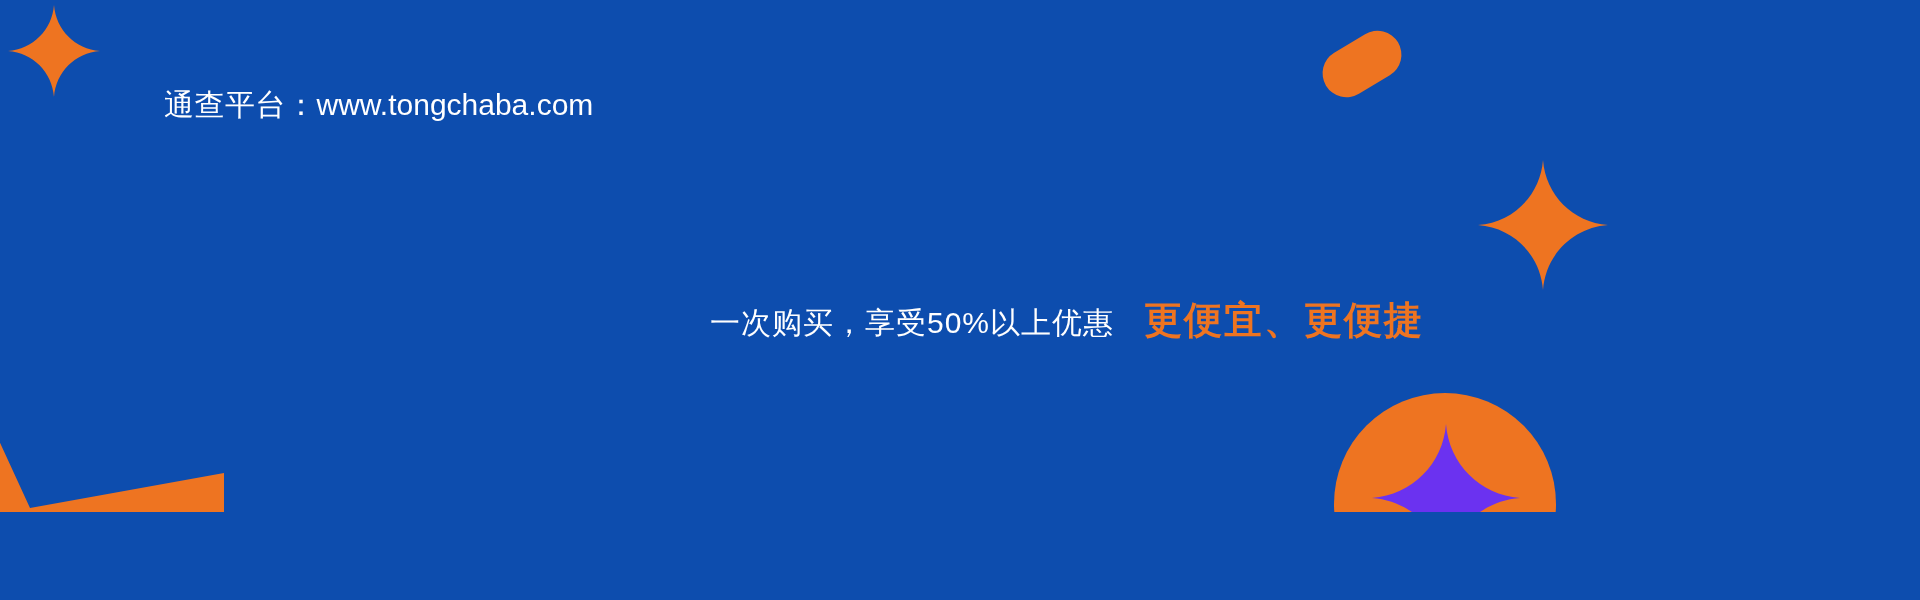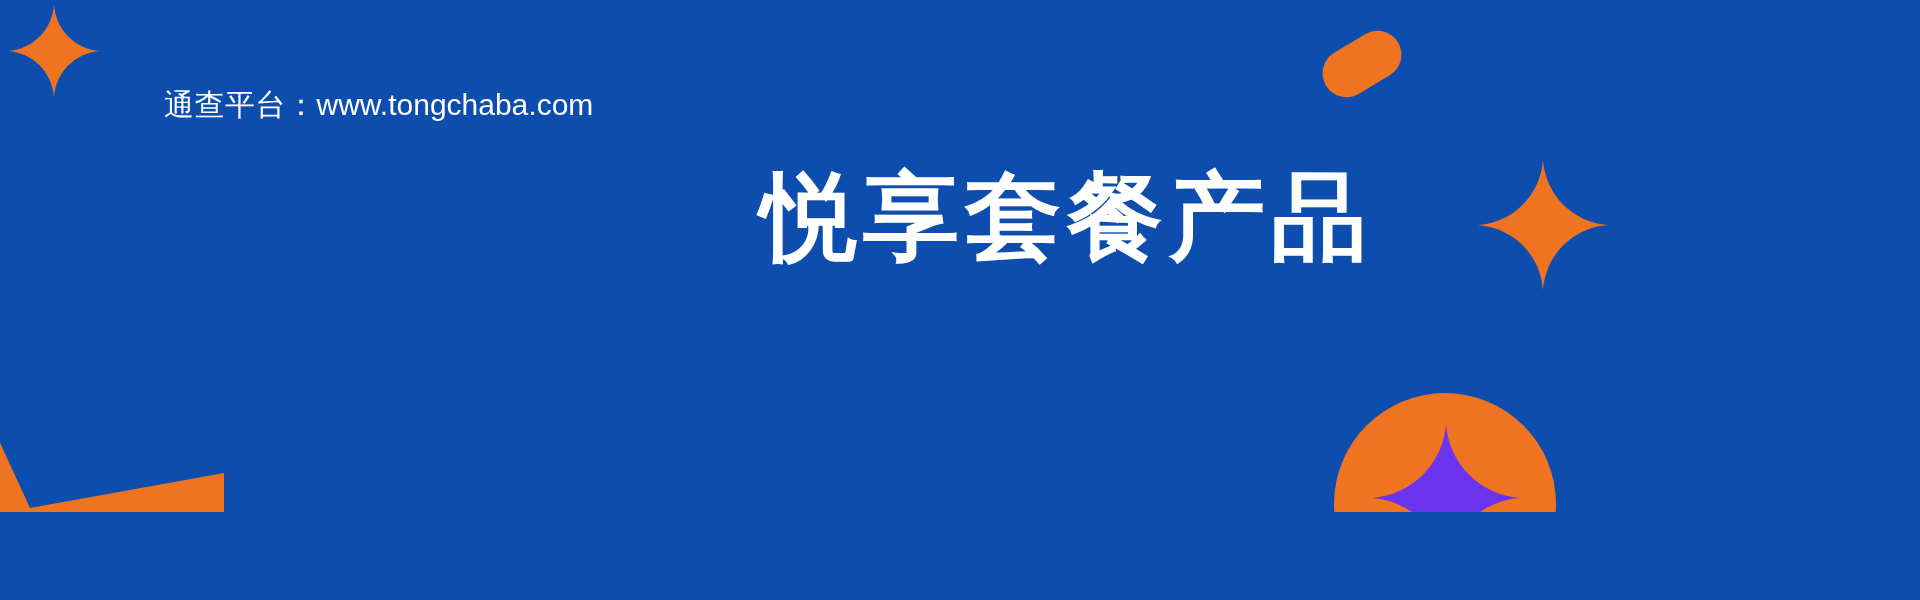--- a/index.html
+++ b/index.html
@@ -143,17 +143,19 @@
       <path d="M50 0 C52 27 73 48 100 50 C73 52 52 73 50 100 C48 73 27 52 0 50 C27 48 48 27 50 0 Z" fill="#6b32f0"></path>
     </svg>
   </div>
 
   <div id="content">
 
     <div id="platform-line">
       <span>通查平台：</span><span class="url">www.tongchaba.com</span>
     </div>
 
-    <div id="headline">悦享套餐产品</div>
 
+    <div id="subline">
+      <span class="plain">一次购买，享受50%以上优惠</span><span class="gap"></span><span class="accent">更便宜、更便捷</span>
+    </div>
 
   </div>
 </div>
 
 </body></html>

